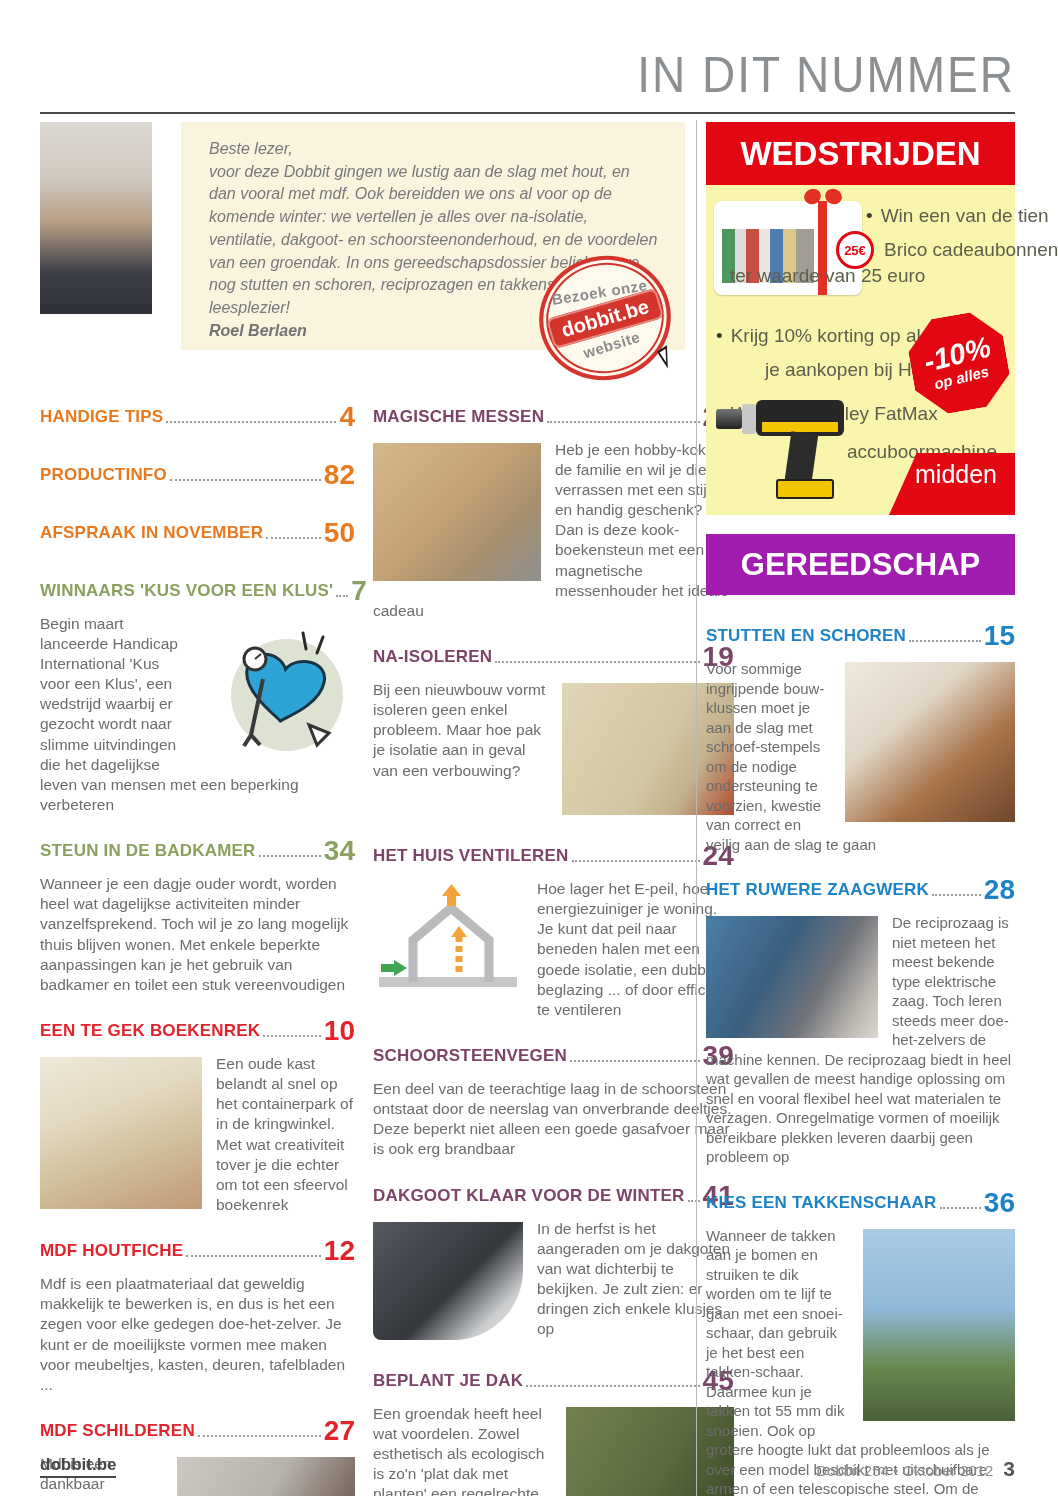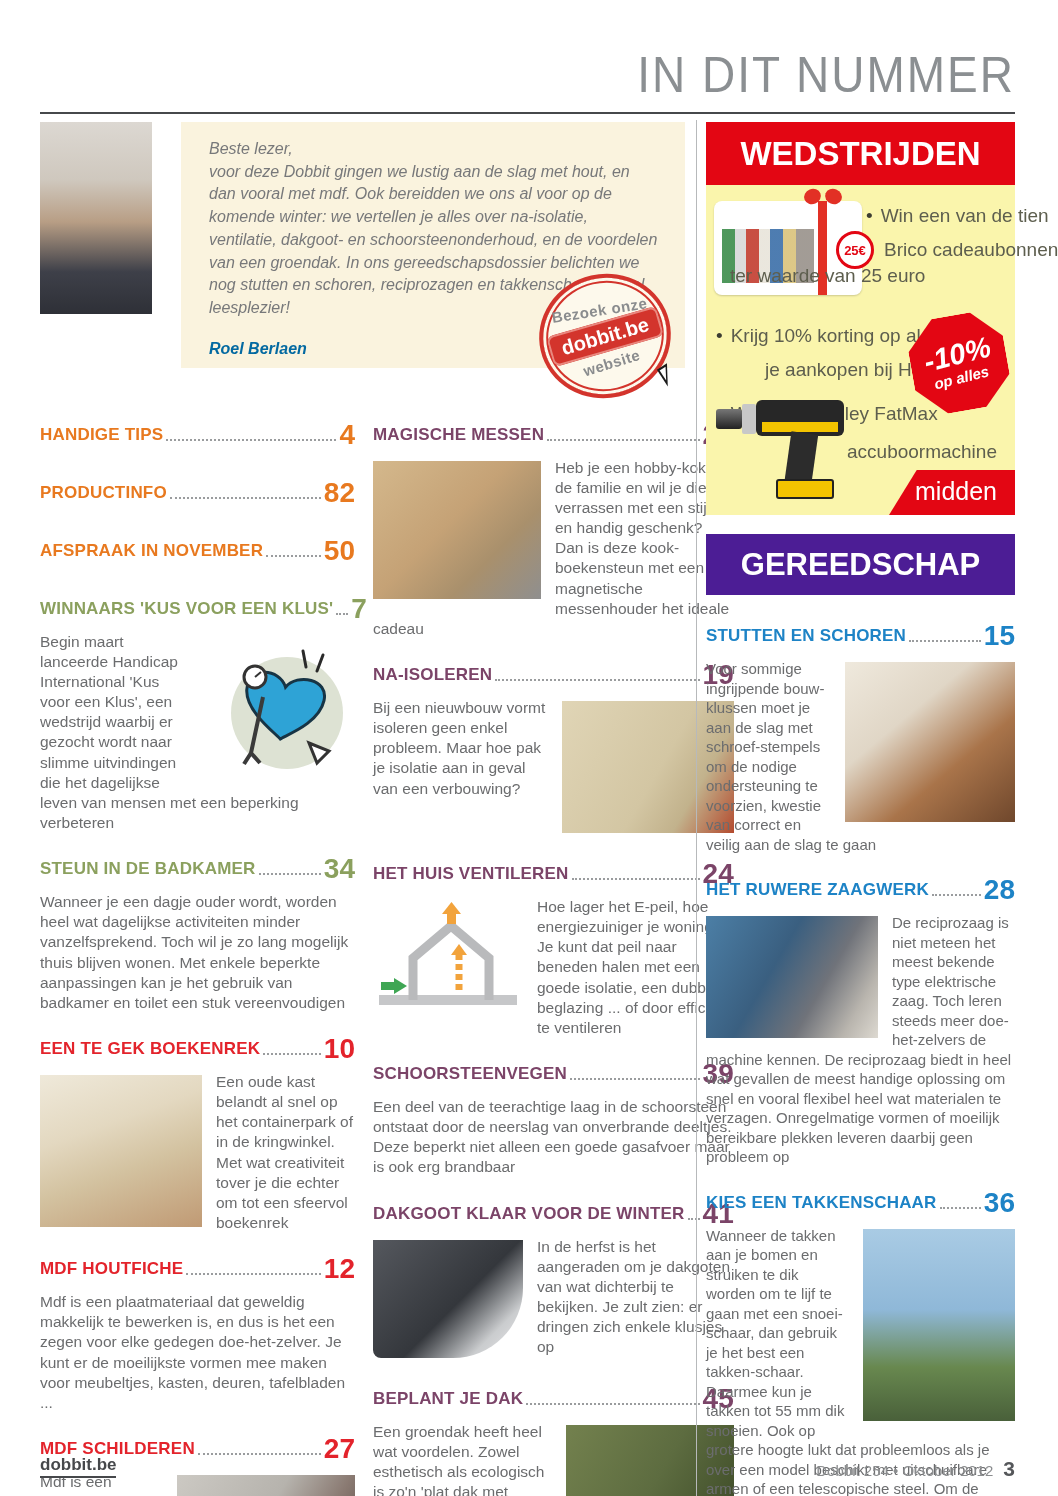--- a/index.html
+++ b/index.html
@@ -30,21 +30,21 @@
   .editor-row { display:flex; margin-top:2px;gap:29px; }
   .editor-photo {
     width:112px; height:192px; flex:none;
     background:linear-gradient(180deg,#dcd8d2 0%,#cfc8be 30%,#b89e85 52%,#3e4049 78%,#2e3037 100%);
   }
   .editor-box { flex:1; background:#faf3de; padding:16px 26px 10px 28px; position:relative; }
   .editor-sal, .editor-text {
     font-style:italic; color:#77787a; font-size:16px; line-height:1.42;
   }
   .editor-text { max-width:480px; }
-  .editor-sig { font-style:italic; font-weight:bold; color:#0369a1; font-size:16px; margin-top:20px; }
+  .editor-sig { font-style:italic; font-weight:bold; color:#737373; font-size:16px; margin-top:2px; }
 
   .stamp {
     position:absolute; right:14px; bottom:-30px; width:132px; height:124px;
     transform:rotate(-13deg);
     border:4px solid #d3342c; border-radius:50%;
     background:#fdf9ec;
     box-shadow:inset 0 0 0 3px #fdf9ec, inset 0 0 0 5px #d3342c;
     display:flex; flex-direction:column; align-items:center; justify-content:center;
   }
   .stamp-top,.stamp-bot { color:#8a8c8e; font-weight:bold; font-size:15px; letter-spacing:0.5px; }
@@ -142,27 +142,27 @@
   .drill { position:absolute; left:10px; bottom:14px; width:140px; height:118px; }
   .d-chuck { position:absolute; left:0; top:26px; width:26px; height:20px; background:linear-gradient(#777,#222); border-radius:3px; }
   .d-band  { position:absolute; left:26px; top:21px; width:14px; height:30px; background:#c8c8c8; border-radius:2px; }
   .d-body  { position:absolute; left:40px; top:17px; width:88px; height:36px; background:#272727; border-radius:6px; }
   .d-stripe{ position:absolute; left:46px; top:39px; width:76px; height:10px; background:#f4c400; }
   .d-handle{ position:absolute; left:72px; top:50px; width:27px; height:48px; background:#2c2c2c; transform:rotate(8deg); }
   .d-batt  { position:absolute; left:60px; top:96px; width:58px; height:20px; background:#f4c400; border:2px solid #222; border-radius:3px; }
 
   .midden {
     position:absolute; right:0; bottom:0; background:#e30613; color:#fff;
-    font-size:25px; padding:7px 18px 9px 26px;
+    font-size:25px; padding:7px 18px 26px 26px;
     clip-path:polygon(22% 0,100% 0,100% 100%,0 100%);
   }
 
   
   .tools-banner {
-    background:#4c1d95; color:#fff; text-align:center; font-weight:bold;
+    background:#a21caf; color:#fff; text-align:center; font-weight:bold;
     font-size:31px; padding:13px 0 12px; margin:19px 0 30px;
   }
 
   .right-col .e-body { font-size:15px; }
 
   
   .footer-left {
     position:absolute; left:40px; bottom:18px; font-weight:bold; font-size:17px;
     color:#46484b; border-bottom:2px solid #46484b; padding-bottom:1px; cursor:pointer;
   }

